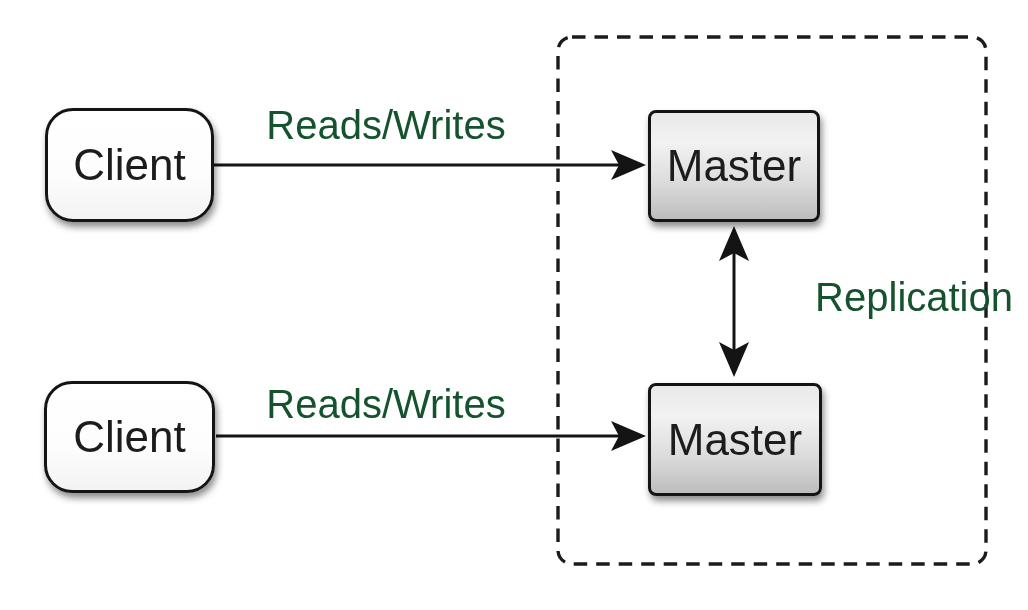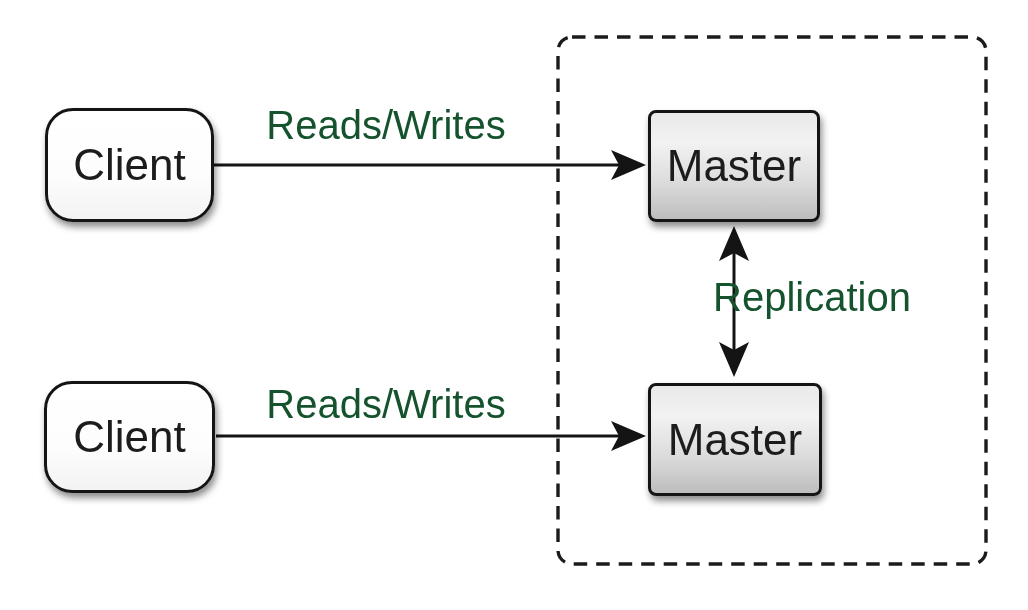--- a/index.html
+++ b/index.html
@@ -47,21 +47,21 @@
   .node-master-bottom { left: 648px; top: 383px; width: 174px; height: 113px; }
   .edge-label {
     position: absolute;
     font-size: 40px;
     color: #14532d;
     white-space: nowrap;
     line-height: 1;
   }
   .label-rw-top    { left: 186px; top: 105px; width: 400px; text-align: center; }
   .label-rw-bottom { left: 186px; top: 384px; width: 400px; text-align: center; }
-  .label-replication { left: 713px; top: 277px; width: 300px; text-align: left; }
+  .label-replication { left: 713px; top: 277px; width: 300px; text-align: right; }
   .label-inner { pointer-events: none; }
 </style>
 </head>
 <body>
 
 <div class="canvas">
 
   <svg class="connector-layer" viewBox="0 0 1028 610" xmlns="http://www.w3.org/2000/svg">
 
     <rect x="558" y="37" width="428" height="527" rx="14" ry="14" fill="none" stroke="#1b1b1b" stroke-width="3.4" stroke-dasharray="13.5 9"></rect>

